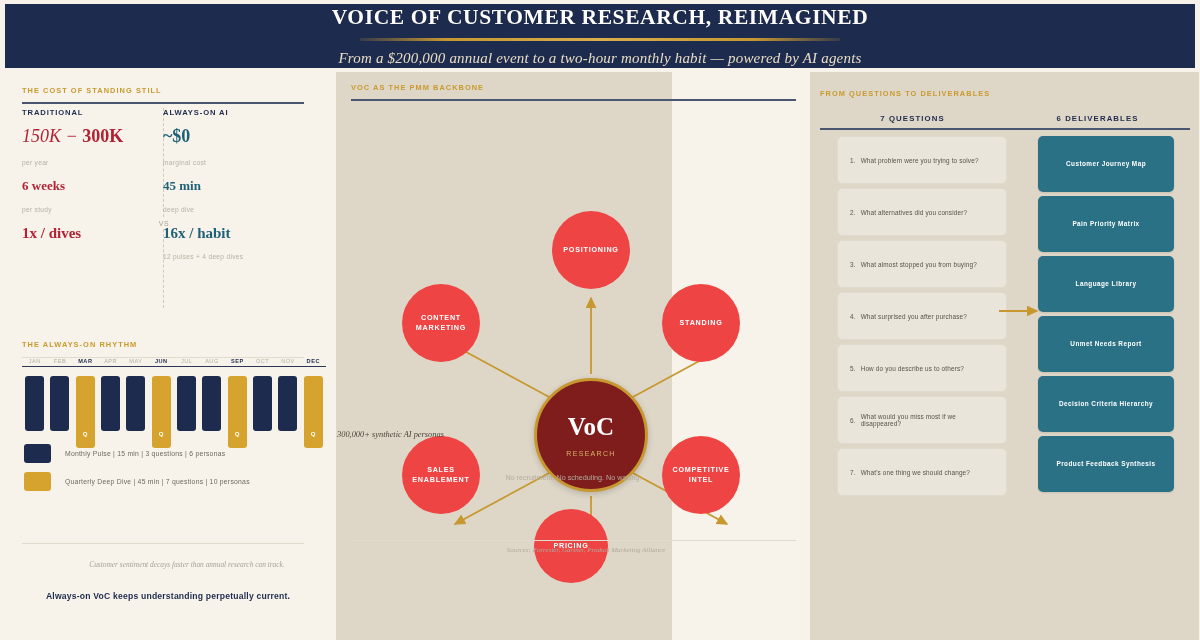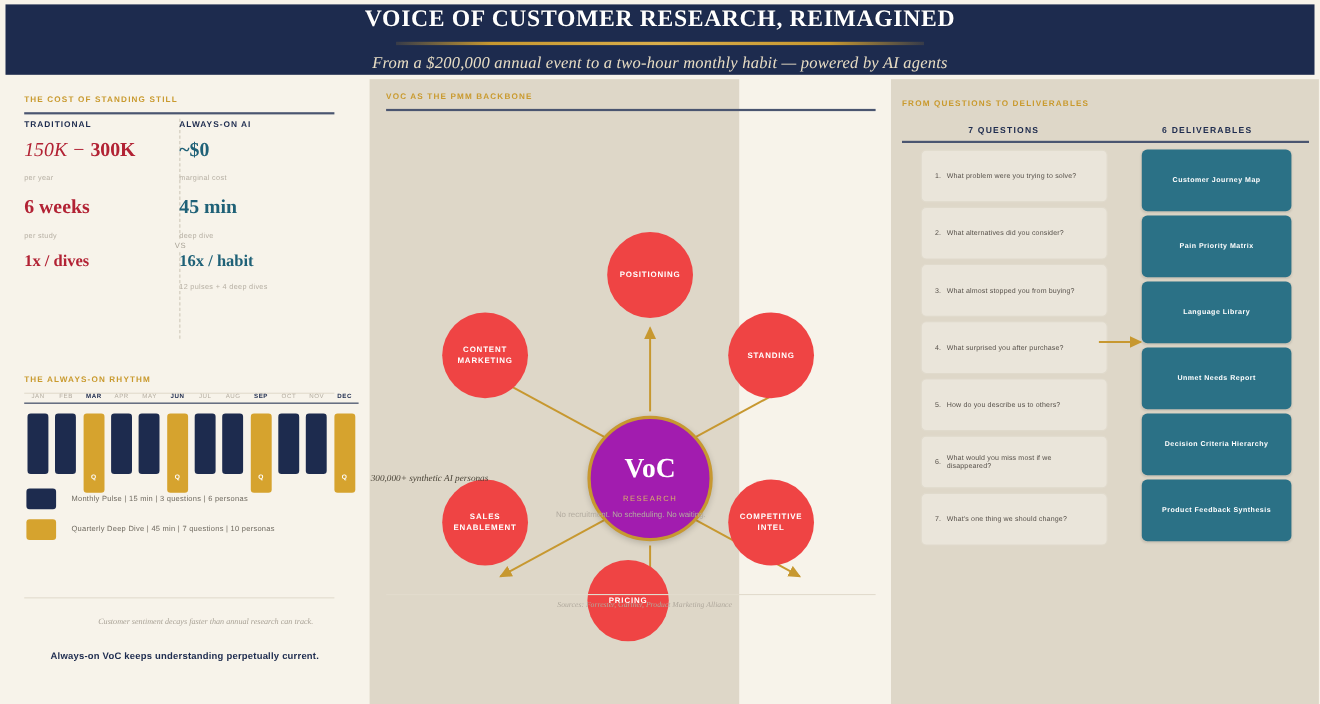--- a/index.html
+++ b/index.html
@@ -60,21 +60,21 @@
   .cost-col { width: 141px; }
   .cost-label { font-size: 7.6px; font-weight: bold; letter-spacing: .9px; color: #1d2b4e; }
   .big-red  { font-family: "Liberation Serif", serif; font-weight: bold; color: #b22234; }
   .big-teal { font-family: "Liberation Serif", serif; font-weight: bold; color: #1f6177; }
   .sub-note { font-size: 6.6px; color: #b7b0a4; letter-spacing: .3px; }
   .mathish { font-family: "Liberation Serif", serif; font-style: italic; font-weight: normal; }
 
   .r1 { margin-top: 9px; font-size: 18px; }
   .r1b { margin-top: 9px; font-size: 18px; }
   .n1 { margin-top: 12px; }
-  .r2 { margin-top: 12px; font-size: 18px; }
+  .r2 { margin-top: 12px; font-size: 13px; }
   .n2 { margin-top: 12px; }
   .r3 { margin-top: 12px; font-size: 15px; }
   .n3 { margin-top: 11px; }
 
   .vs-line {
     position: absolute; left: 163px; top: 36px; width: 0;
     height: 200px; border-left: 1px dashed #cfc8ba;
   }
   .vs-badge {
     position: absolute; left: 156px; top: 146px; width: 16px;
@@ -124,21 +124,21 @@
   .hub { position: absolute; left: 0; top: 100px; width: 473px; height: 420px; }
   .node {
     position: absolute; border-radius: 50%;
     background: #ef4444;
     display: flex; align-items: center; justify-content: center; text-align: center;
     color: #fff; font-size: 7.2px; font-weight: bold; letter-spacing: .75px; line-height: 1.35;
   }
   .node.sm { width: 78px; height: 78px; }
   .core {
     position: absolute; left: 197px; top: 206px; width: 114px; height: 114px;
-    border-radius: 50%; background: #a21caf; border: 3px solid #c79830;
+    border-radius: 50%; background: #7f1d1d; border: 3px solid #c79830;
     display: flex; flex-direction: column; align-items: center; justify-content: center;
     box-shadow: 0 2px 6px rgba(0,0,0,.18);
   }
   .core-title { font-family: "Liberation Serif", serif; font-weight: bold; font-size: 25px; color: #fff; }
   .core-sub { margin-top: 9px; font-size: 7px; letter-spacing: 1.3px; color: #d8b468; }
 
   .n-pos   { left: 215px; top: 39px; }
   .n-msg   { left: 325px; top: 112px; }
   .n-comp  { left: 325px; top: 264px; }
   .n-price { left: 197px; top: 337px; width: 74px; height: 74px; }
@@ -146,21 +146,21 @@
   .n-cont  { left: 65px;  top: 112px; }
 
   .spokes { position: absolute; left: 0; top: 0; width: 473px; height: 420px; }
 
   .personas {
     position: absolute; left: 0; top: 358px; width: 473px; text-align: left;
     font-family: "Liberation Serif", serif; font-style: italic;
     font-size: 8.4px; color: #4a4438;
   }
   .noRecruit {
-    position: absolute; left: 0; top: 391px; width: 473px; text-align: center;
+    position: absolute; left: 0; top: 401px; width: 473px; text-align: center;
     font-size: 7.2px; color: #b3aca0;
   }
   .center-sep { position: absolute; left: 14px; top: 468px; width: 445px; }
   .sources {
     position: absolute; left: 0; top: 474px; width: 473px; text-align: center;
     font-family: "Liberation Serif", serif; font-style: italic;
     font-size: 7px; color: #b0a99d; padding-left: 25px;
   }
 
   

